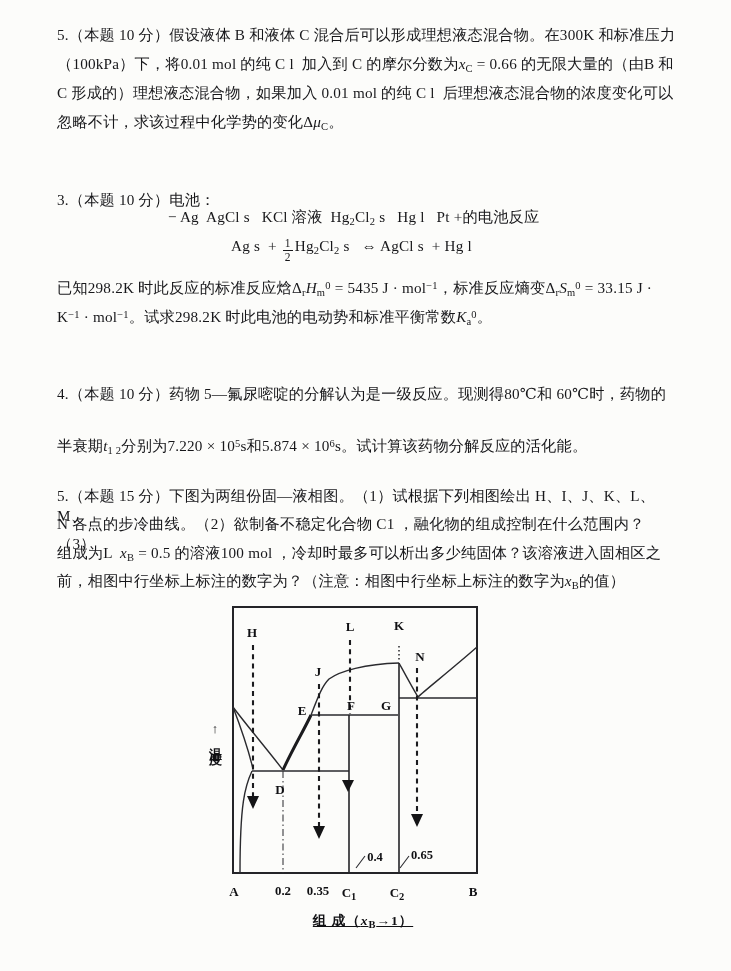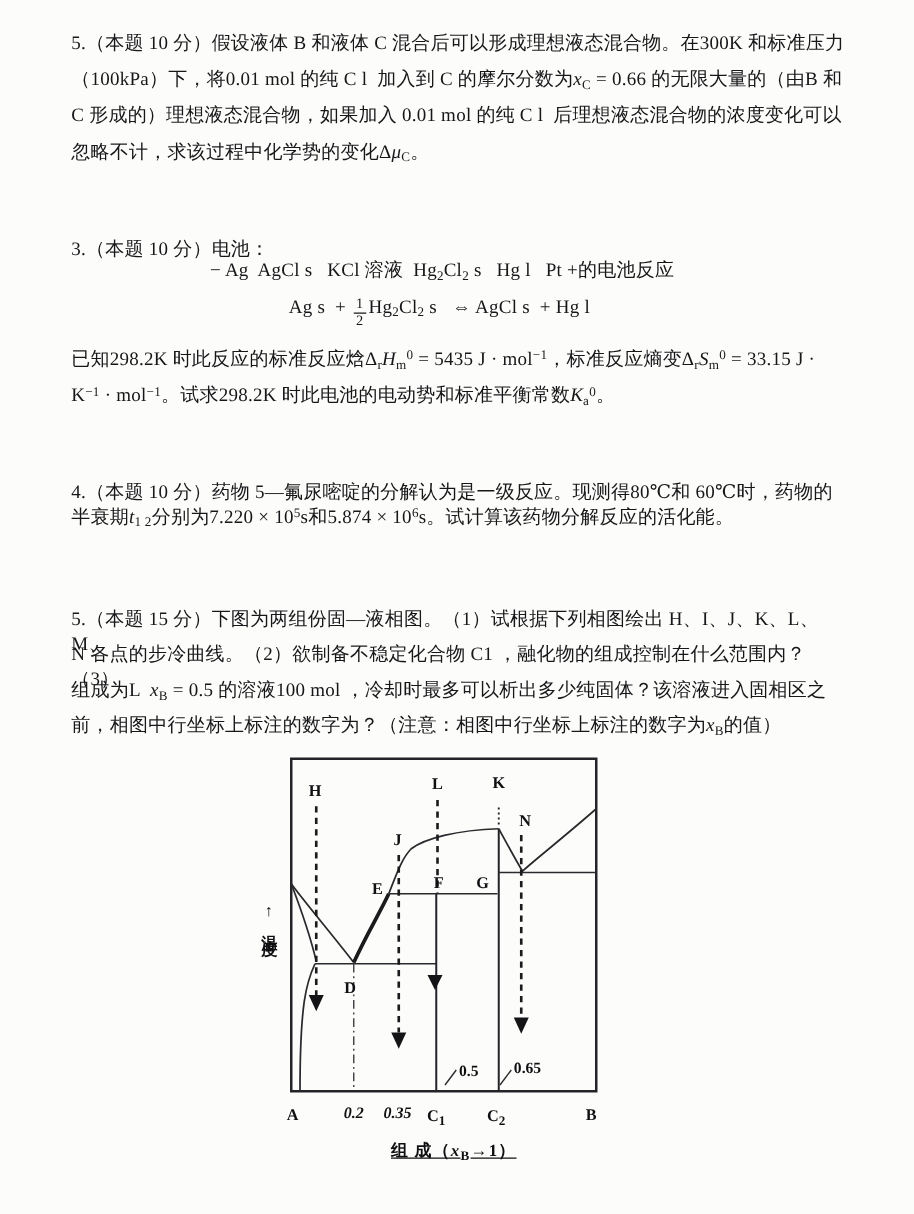--- a/index.html
+++ b/index.html
@@ -30,21 +30,21 @@
   .dsh{stroke:#1b1b1e;stroke-width:2.1;stroke-dasharray:5 4.2;}
   .dd{stroke:#3a3a3e;stroke-width:1.1;stroke-dasharray:7 3 1.5 3;}
   .dot{stroke:#242428;stroke-width:1.5;stroke-dasharray:1.6 2.4;}
   .ar{fill:#141416;}
   .sl{stroke:#2a2a2e;stroke-width:1.1;}
   .flbl{
     position:absolute;transform:translate(-50%,-50%);
     font-weight:bold;font-size:13px;color:#101013;white-space:nowrap;
     font-family:"Liberation Serif","DejaVu Serif",serif;
   }
-  .fnum{font-size:12.8px;font-style:italic;}
+  .fnum{font-size:12.8px;}
   .fann{font-size:12.5px;font-weight:bold;}
   .xtitle{font-size:13.5px;letter-spacing:1px;font-weight:bold;text-decoration:underline;}
   .ytitle{
     position:absolute;left:4px;top:121px;width:22px;
     display:flex;flex-direction:column;align-items:center;
     font-size:13px;font-weight:bold;color:#101013;
   }
   .ytitle .vert{writing-mode:vertical-rl;letter-spacing:3px;margin-top:1px;}
 </style>
 </head>
@@ -55,21 +55,21 @@
 <div class="tline" style="top:83px"><span>C 形成的）理想液态混合物，如果加入 0.01 mol 的纯 C l  后理想液态混合物的浓度变化可以</span></div>
 <div class="tline" style="top:112px"><span>忽略不计，求该过程中化学势的变化Δ</span><span class="it">μ</span><sub>C</sub><span>。</span></div>
 
 <div class="tline" style="top:190px"><span>3.（本题 10 分）电池：</span></div>
 <div class="tline" style="top:207px;left:168px;width:520px"><span>− Ag  AgCl s   KCl 溶液  Hg</span><sub>2</sub><span>Cl</span><sub>2</sub><span> s   Hg l   Pt +的电池反应</span></div>
 <div class="tline" style="top:236px;left:231px;width:460px"><span>Ag s  + </span><span class="frac"><span class="num">1</span><span class="den">2</span></span><span>Hg</span><sub>2</sub><span>Cl</span><sub>2</sub><span> s   ⇔ AgCl s  + Hg l</span></div>
 <div class="tline" style="top:278px"><span>已知298.2K 时此反应的标准反应焓Δ</span><sub>r</sub><span class="it">H</span><sub>m</sub><sup>0</sup><span> = 5435 J · mol</span><sup>−1</sup><span>，标准反应熵变Δ</span><sub>r</sub><span class="it">S</span><sub>m</sub><sup>0</sup><span> = 33.15 J ·</span></div>
 <div class="tline" style="top:307px"><span>K</span><sup>−1</sup><span> · mol</span><sup>−1</sup><span>。试求298.2K 时此电池的电动势和标准平衡常数</span><span class="it">K</span><sub>a</sub><sup>0</sup><span>。</span></div>
 
 <div class="tline" style="top:384px"><span>4.（本题 10 分）药物 5—氟尿嘧啶的分解认为是一级反应。现测得80℃和 60℃时，药物的</span></div>
-<div class="tline" style="top:404px"><span>半衰期</span><span class="it">t</span><sub>1 2</sub><span>分别为7.220 × 10</span><sup>5</sup><span>s和5.874 × 10</span><sup>6</sup><span>s。试计算该药物分解反应的活化能。</span></div>
+<div class="tline" style="top:436px"><span>半衰期</span><span class="it">t</span><sub>1 2</sub><span>分别为7.220 × 10</span><sup>5</sup><span>s和5.874 × 10</span><sup>6</sup><span>s。试计算该药物分解反应的活化能。</span></div>
 
 <div class="tline" style="top:486px"><span>5.（本题 15 分）下图为两组份固—液相图。（1）试根据下列相图绘出 H、I、J、K、L、M、</span></div>
 <div class="tline" style="top:514px"><span>N 各点的步冷曲线。（2）欲制备不稳定化合物 C1 ，融化物的组成控制在什么范围内？（3）</span></div>
 <div class="tline" style="top:543px"><span>组成为L  </span><span class="it">x</span><sub>B</sub><span> = 0.5 的溶液100 mol ，冷却时最多可以析出多少纯固体？该溶液进入固相区之</span></div>
 <div class="tline" style="top:571px"><span>前，相图中行坐标上标注的数字为？（注意：相图中行坐标上标注的数字为</span><span class="it">x</span><sub>B</sub><span>的值）</span></div>
 
 <div class="figure">
   <svg width="305" height="348" viewBox="0 0 305 348">
 
     <rect class="box" x="33" y="7" width="244" height="266"></rect>
@@ -124,21 +124,21 @@
   <span class="flbl" style="left:186px;top:106px">G</span>
   <span class="flbl" style="left:80px;top:190px">D</span>
 
   <span class="flbl" style="left:34px;top:292px">A</span>
   <span class="flbl fnum" style="left:83px;top:291px">0.2</span>
   <span class="flbl fnum" style="left:118px;top:291px">0.35</span>
   <span class="flbl" style="left:149px;top:293px"><span>C</span><sub>1</sub></span>
   <span class="flbl" style="left:197px;top:293px"><span>C</span><sub>2</sub></span>
   <span class="flbl" style="left:273px;top:292px">B</span>
 
-  <span class="flbl fann" style="left:175px;top:257px">0.5</span>
+  <span class="flbl fann" style="left:175px;top:257px">0.4</span>
   <span class="flbl fann" style="left:222px;top:255px">0.65</span>
 
   <span class="flbl xtitle" style="left:163px;top:321px"><span>组 成（</span><span class="it">x</span><sub>B</sub><span>→1）</span></span>
 
   <div class="ytitle">
     <span>↑</span>
     <span class="vert">温度</span>
   </div>
 </div>
 

